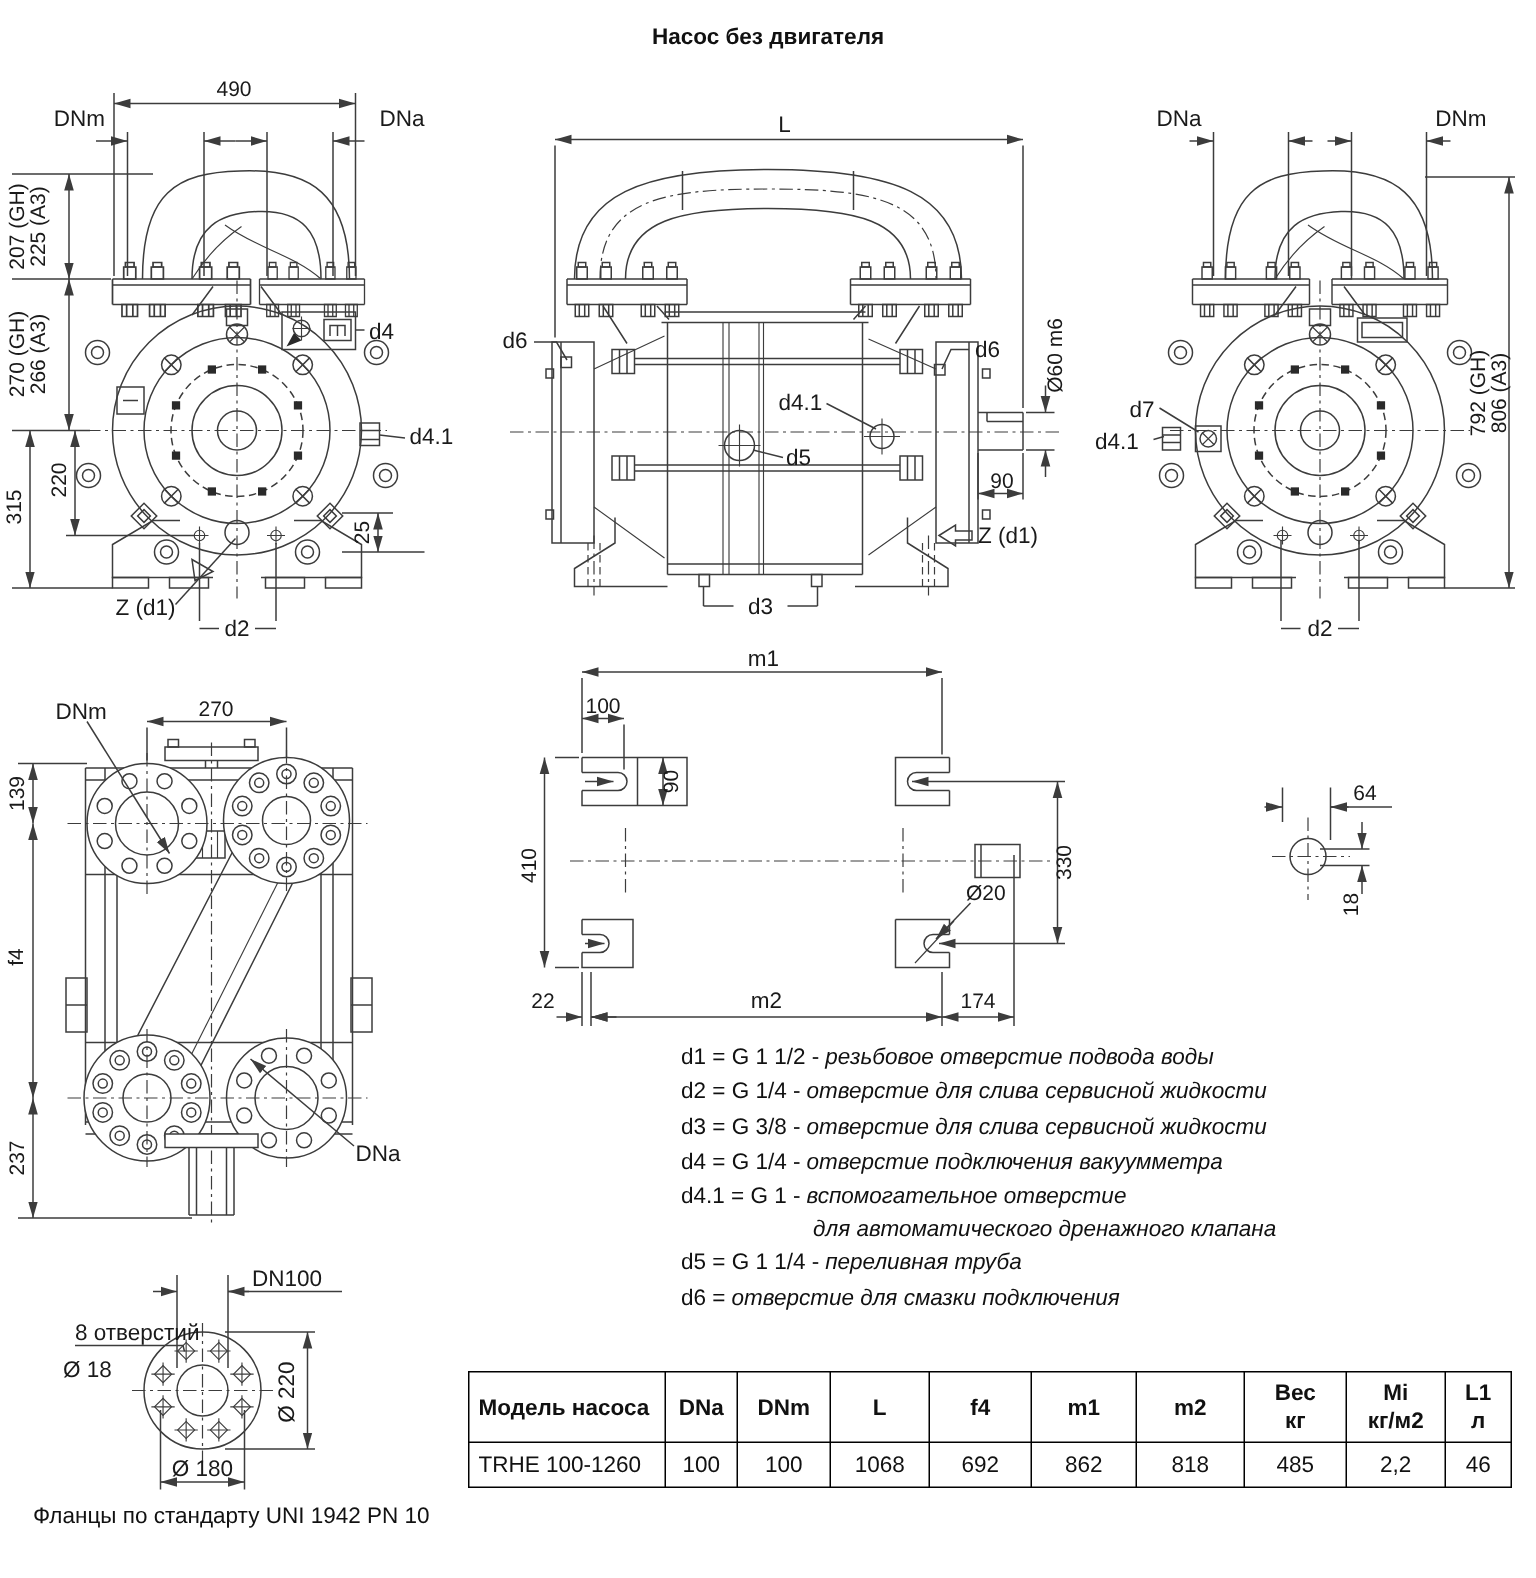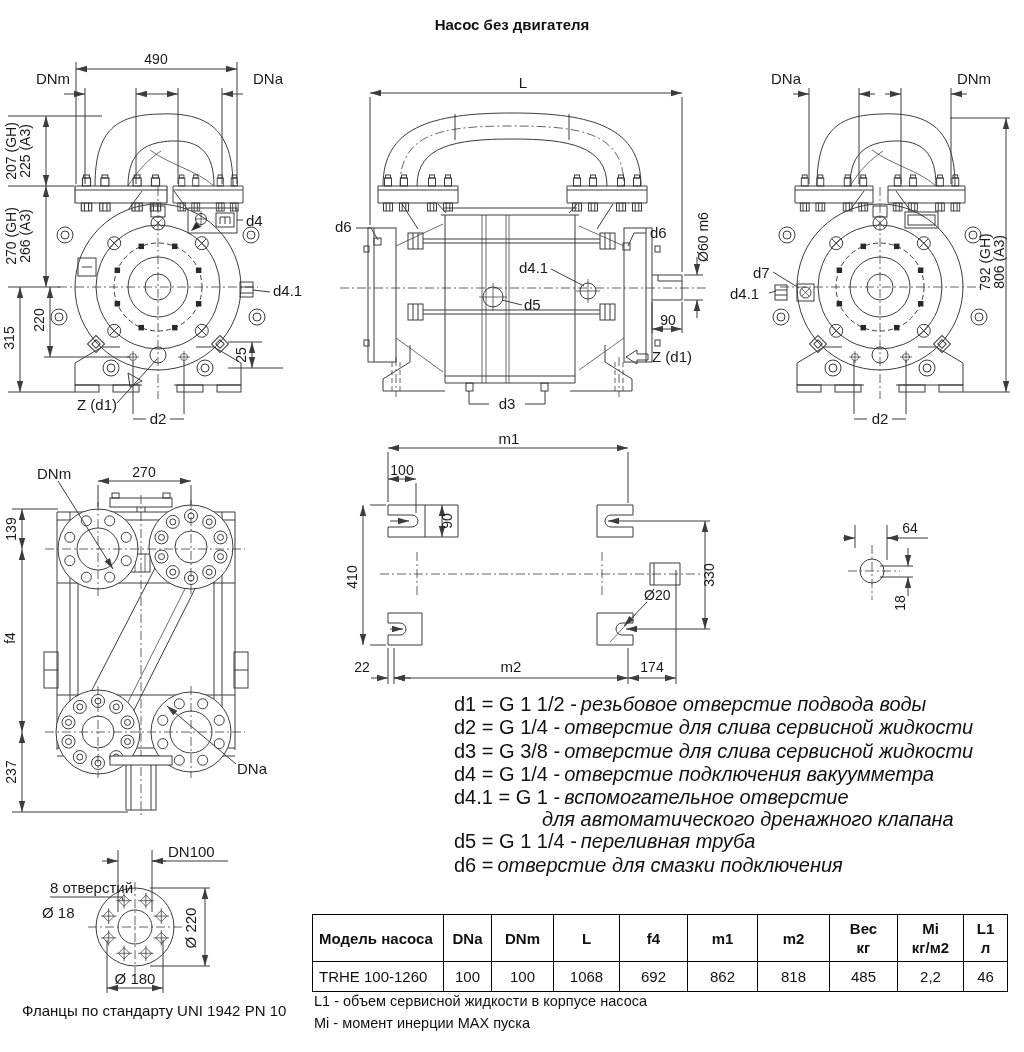--- a/index.html
+++ b/index.html
@@ -11,21 +11,21 @@
   svg text{font-family:"Liberation Sans",sans-serif;font-size:14px;fill:#1a1a1a;}
   svg text.t15{font-size:15px;}
   svg .mid{text-anchor:middle;}
   .s{stroke:#3c3c3c;stroke-width:1;fill:none;}
   .thin{stroke-width:0.75;}
   .fillw{fill:#ffffff;}
   .blk{fill:#2a2a2a;stroke:none;}
   .cl{stroke:#3c3c3c;stroke-width:0.8;fill:none;stroke-dasharray:9 3 2 3;}
   .hid{stroke:#3c3c3c;stroke-width:0.8;fill:none;stroke-dasharray:5 3;}
   .dsh{stroke-dasharray:5 3;}
-  .legend{position:absolute;left:454px;top:693px;width:520px;font-size:20px;line-height:23.3px;}
+  .legend{position:absolute;left:454px;top:693px;width:520px;font-size:15px;line-height:23.3px;}
   .legend .lk{font-style:normal;margin-right:4px;}
   .legend .ld{font-style:italic;}
   .legend .cont{padding-left:88px;font-style:italic;line-height:21px;}
   .pump-table{position:absolute;left:312px;top:914px;border-collapse:collapse;table-layout:fixed;}
   .pump-table td{border:1px solid #000;font-size:15px;text-align:center;vertical-align:middle;
                  padding:0 2px;height:29px;overflow:hidden;}
   .pump-table tr.hdr td{height:46px;font-weight:bold;}
   .pump-table td.model{font-weight:normal;text-align:left;padding-left:6px;}
   .pump-table .h2line div{line-height:19px;}
   .tnotes{position:absolute;left:314px;top:990px;font-size:14.5px;line-height:22px;}
@@ -611,20 +611,16 @@
       <td>692</td>
       <td>862</td>
       <td>818</td>
       <td>485</td>
       <td>2,2</td>
       <td>46</td>
     </tr>
   </tbody>
     </table>
 
-  <div class="tnotes">
-    <div>L1 - объем сервисной жидкости в корпусе насоса</div>
-    <div>Mi - момент инерции MAX пуска</div>
-  </div>
 
   <div class="fnote">Фланцы по стандарту UNI 1942 PN 10</div>
 
 </div>
 
 </body></html>

